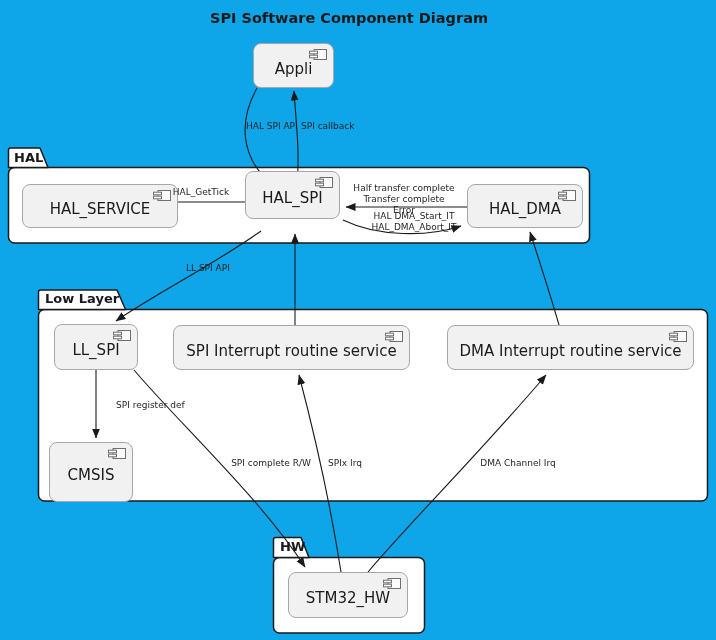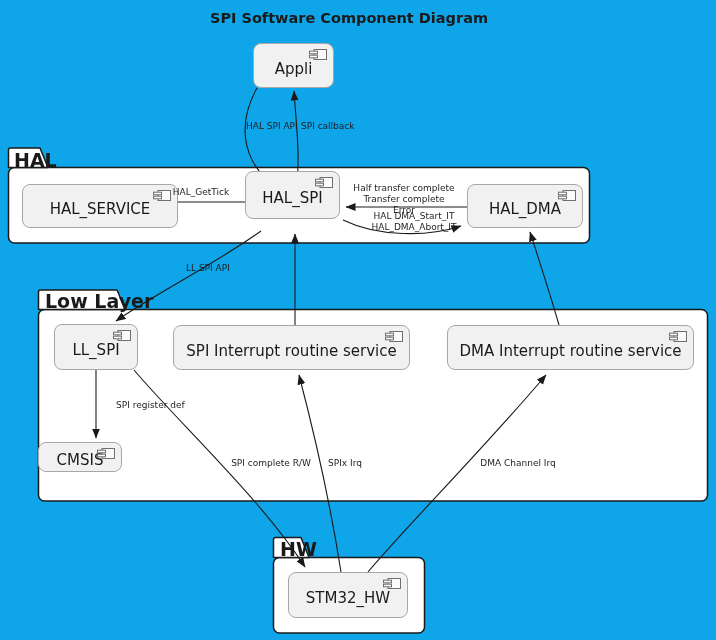--- a/index.html
+++ b/index.html
@@ -6,21 +6,21 @@
   #stage{
     position:relative;width:716px;height:640px;background:#0ea5e9;overflow:hidden;
     font-family:"DejaVu Sans","Liberation Sans",sans-serif;color:#1a1a1a;
   }
   #stage svg.layer{position:absolute;left:0;top:0;}
   .title{
     position:absolute;top:10px;left:349px;transform:translateX(-50%);
     font-size:14.5px;font-weight:bold;white-space:nowrap;
   }
   .pkg-label{
-    position:absolute;font-size:19px;font-weight:bold;white-space:nowrap;line-height:1;
+    position:absolute;font-size:13px;font-weight:bold;white-space:nowrap;line-height:1;
   }
   .comp{
     position:absolute;background:#f1f1f1;border:1px solid #a7a7a7;border-radius:8px;
     box-sizing:border-box;display:flex;align-items:center;justify-content:center;
   }
   .comp .name{font-size:15px;white-space:nowrap;padding-top:6px;}
   .comp .cicon{position:absolute;top:5px;right:6px;}
   .elabel{
     position:absolute;font-size:9px;line-height:11px;white-space:pre-line;color:#1f1f1f;
   }
@@ -142,21 +142,21 @@
     <svg class="cicon" width="18" height="13" viewBox="0 0 18 13">
         <g stroke="#6f6f6f" stroke-width="1" fill="#fbfbfb">
           <rect x="5" y="0.5" width="12.5" height="10"></rect>
           <rect x="0.5" y="2.2" width="8" height="2.6"></rect>
           <rect x="0.5" y="6.2" width="8" height="2.6"></rect>
         </g>
       </svg>
     <span class="name">DMA Interrupt routine service</span>
   </div>
 
-  <div class="comp" style="left:38px;top:442px;width:84px;height:30px;">
+  <div class="comp" style="left:49px;top:442px;width:84px;height:60px;">
     <svg class="cicon" width="18" height="13" viewBox="0 0 18 13">
         <g stroke="#6f6f6f" stroke-width="1" fill="#fbfbfb">
           <rect x="5" y="0.5" width="12.5" height="10"></rect>
           <rect x="0.5" y="2.2" width="8" height="2.6"></rect>
           <rect x="0.5" y="6.2" width="8" height="2.6"></rect>
         </g>
       </svg>
     <span class="name">CMSIS</span>
   </div>
 

